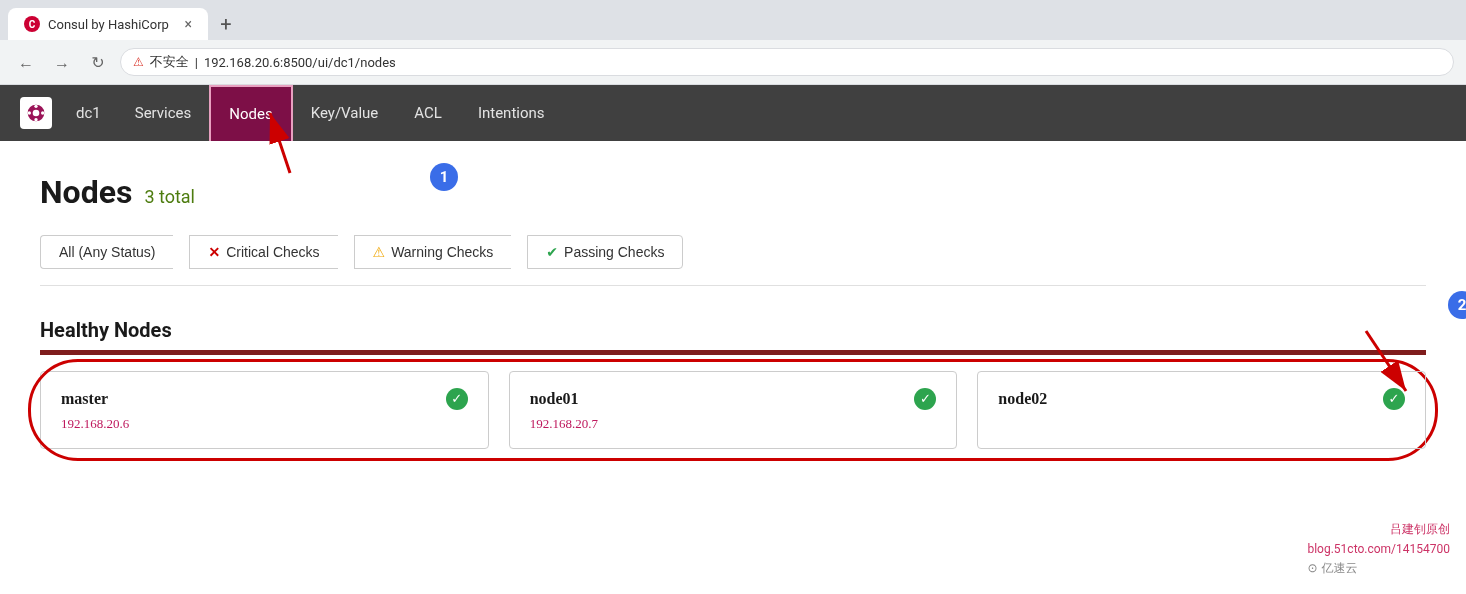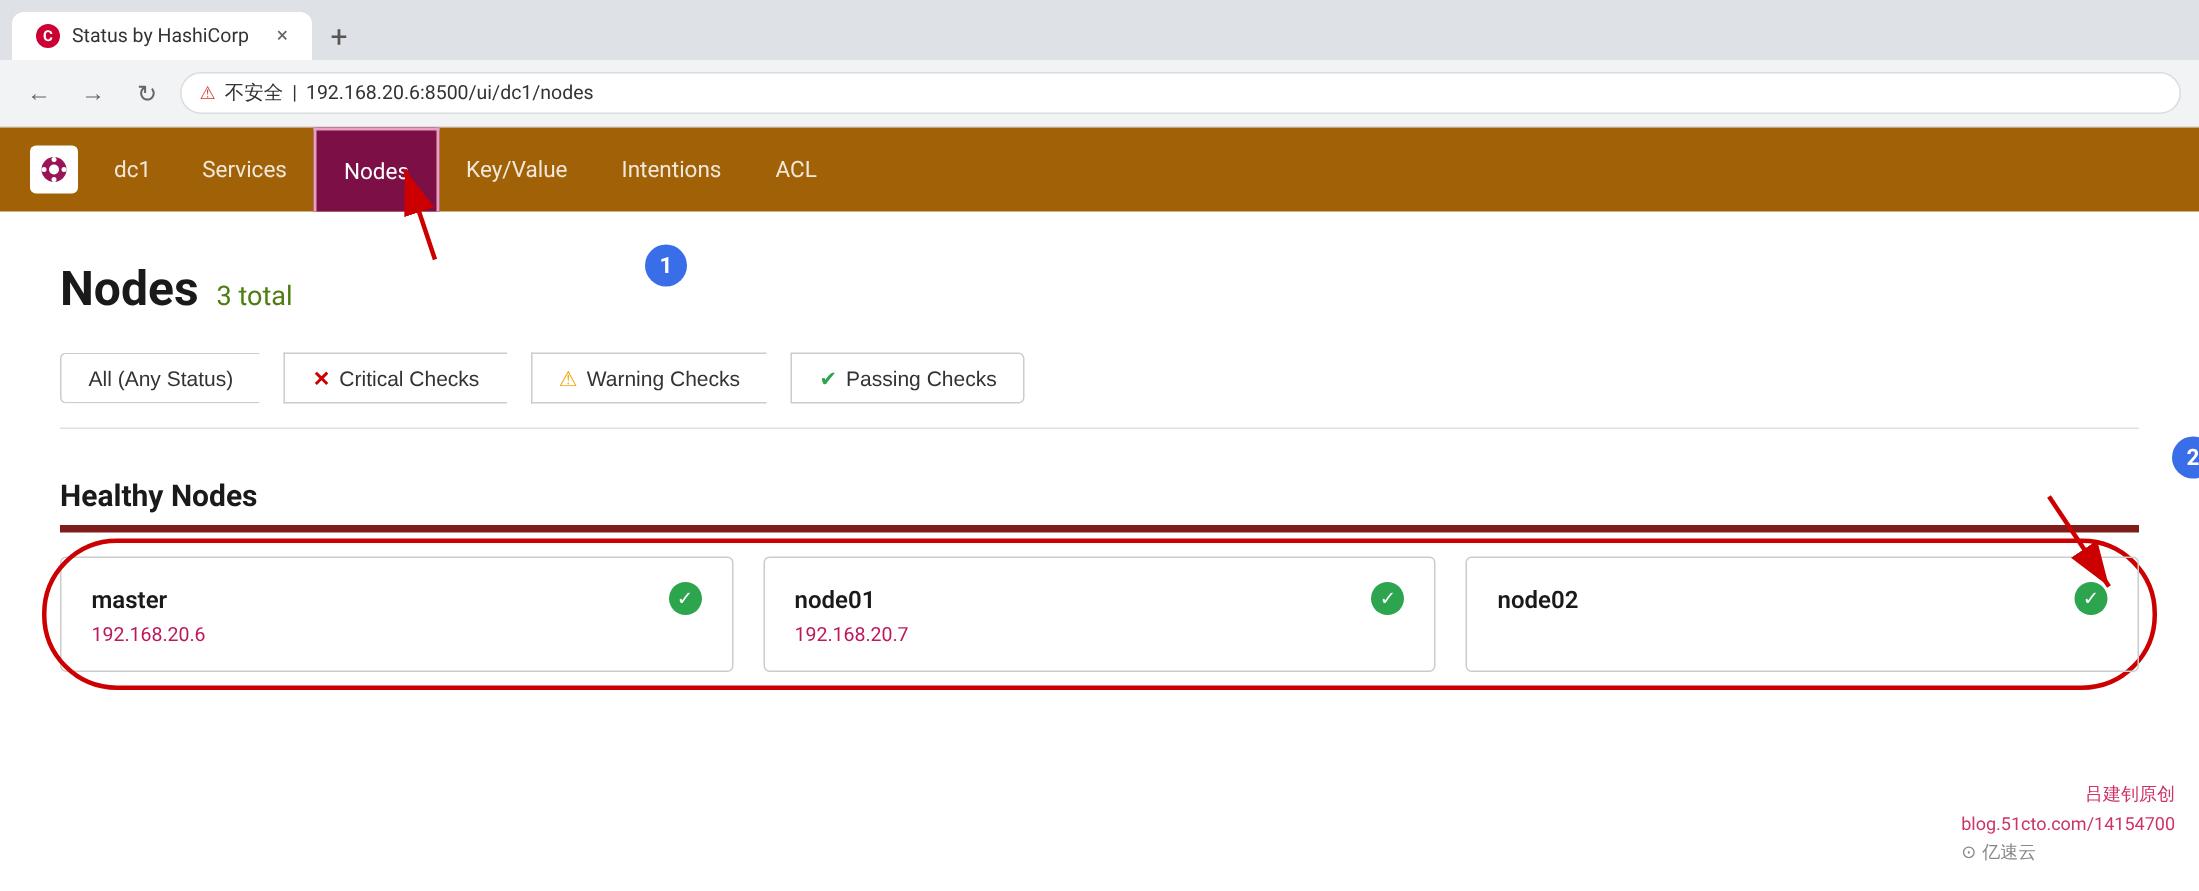--- a/index.html
+++ b/index.html
@@ -85,21 +85,21 @@
       padding: 4px 12px;
       font-size: 13px;
       color: #333;
       gap: 6px;
     }
     .address-field .lock-icon { color: #d93025; font-size: 12px; }
     .address-field .url-text { color: #333; }
 
     
     .app-navbar {
-      background: #a16207;
+      background: #404040;
       display: flex;
       align-items: center;
       padding: 0 20px;
       height: 56px;
     }
     .consul-logo {
       display: flex;
       align-items: center;
       gap: 6px;
       color: white;
@@ -199,20 +199,21 @@
       color: #1a1a1a;
       margin-bottom: 16px;
       border-bottom: 5px solid #7f1d1d;
       padding-bottom: 8px;
     }
 
     
     .nodes-grid {
       display: flex;
       gap: 20px;
+      font-family: Liberation Serif, serif;
     }
     .node-card {
       flex: 1;
       border: 1px solid #ccc;
       border-radius: 4px;
       padding: 16px 20px;
       display: flex;
       flex-direction: column;
       gap: 6px;
       cursor: pointer;
@@ -291,21 +292,21 @@
       gap: 4px;
     }
   </style>
 </head>
 <body>
 
 <div class="browser-chrome">
   <div class="browser-tab-bar">
     <div class="browser-tab">
       <div class="tab-icon">C</div>
-      <span>Status by HashiCorp</span>
+      <span>Consul by HashiCorp</span>
       <span class="close-btn">×</span>
     </div>
     <div class="new-tab-btn">+</div>
   </div>
   <div class="browser-address-bar">
     <div class="nav-btn">←</div>
     <div class="nav-btn">→</div>
     <div class="nav-btn">↻</div>
     <div class="address-field">
       <span class="lock-icon">⚠</span>
@@ -334,24 +335,24 @@
     <a class="nav-item">
       <span>Services</span>
     </a>
     <a class="nav-item active">
       <span>Nodes</span>
     </a>
     <a class="nav-item">
       <span>Key/Value</span>
     </a>
     <a class="nav-item">
-      <span>Intentions</span>
+      <span>ACL</span>
     </a>
     <a class="nav-item">
-      <span>ACL</span>
+      <span>Intentions</span>
     </a>
   </div>
 </nav>
 
 <div class="main-content">
 
   <div class="page-heading" style="position:relative;">
     <h1 class="page-title">Nodes</h1>
     <span class="page-count">3 total</span>
 

